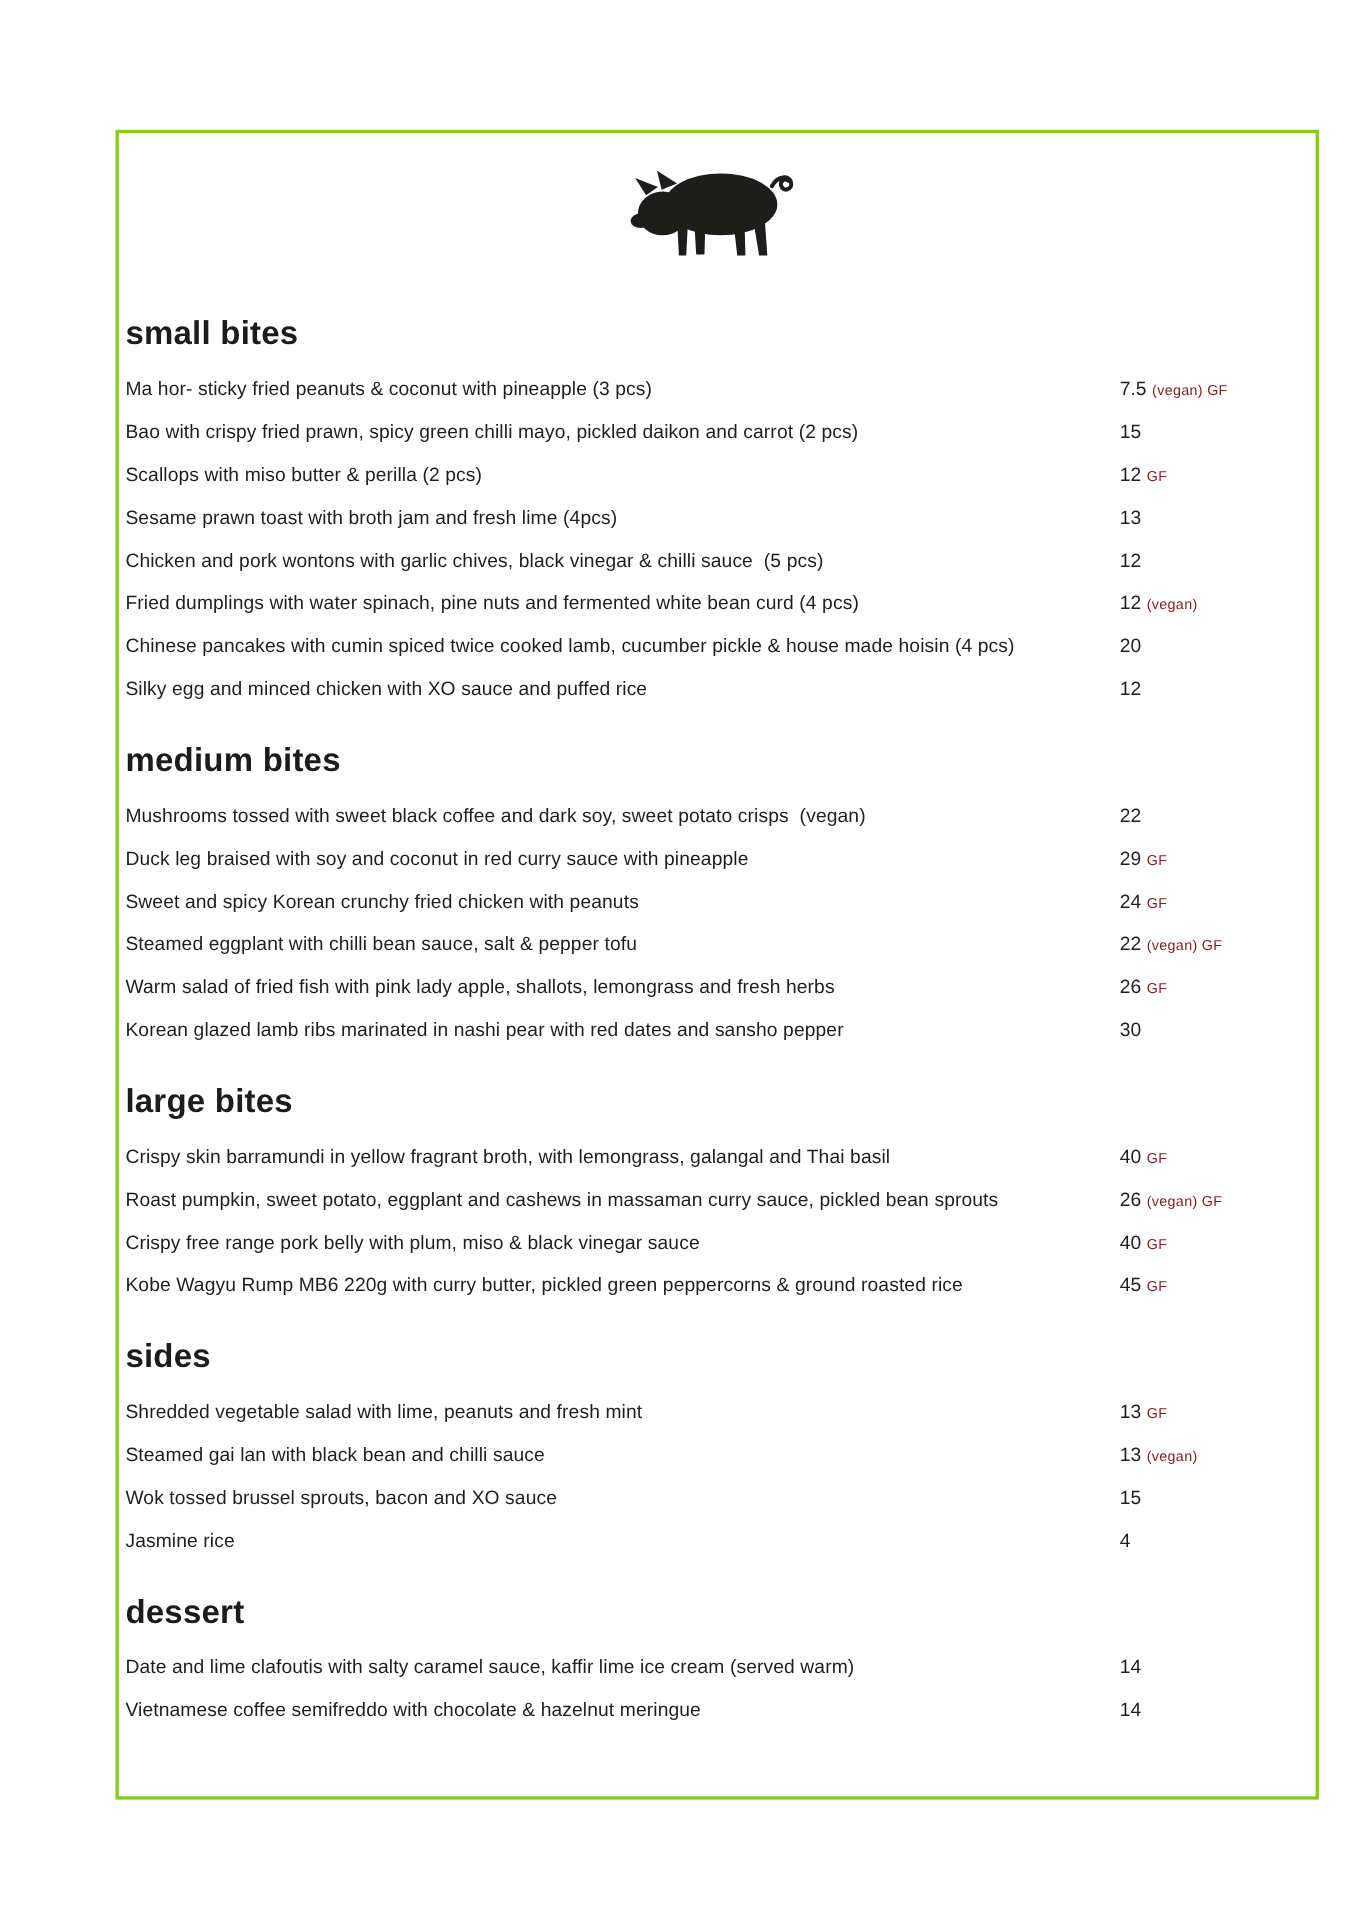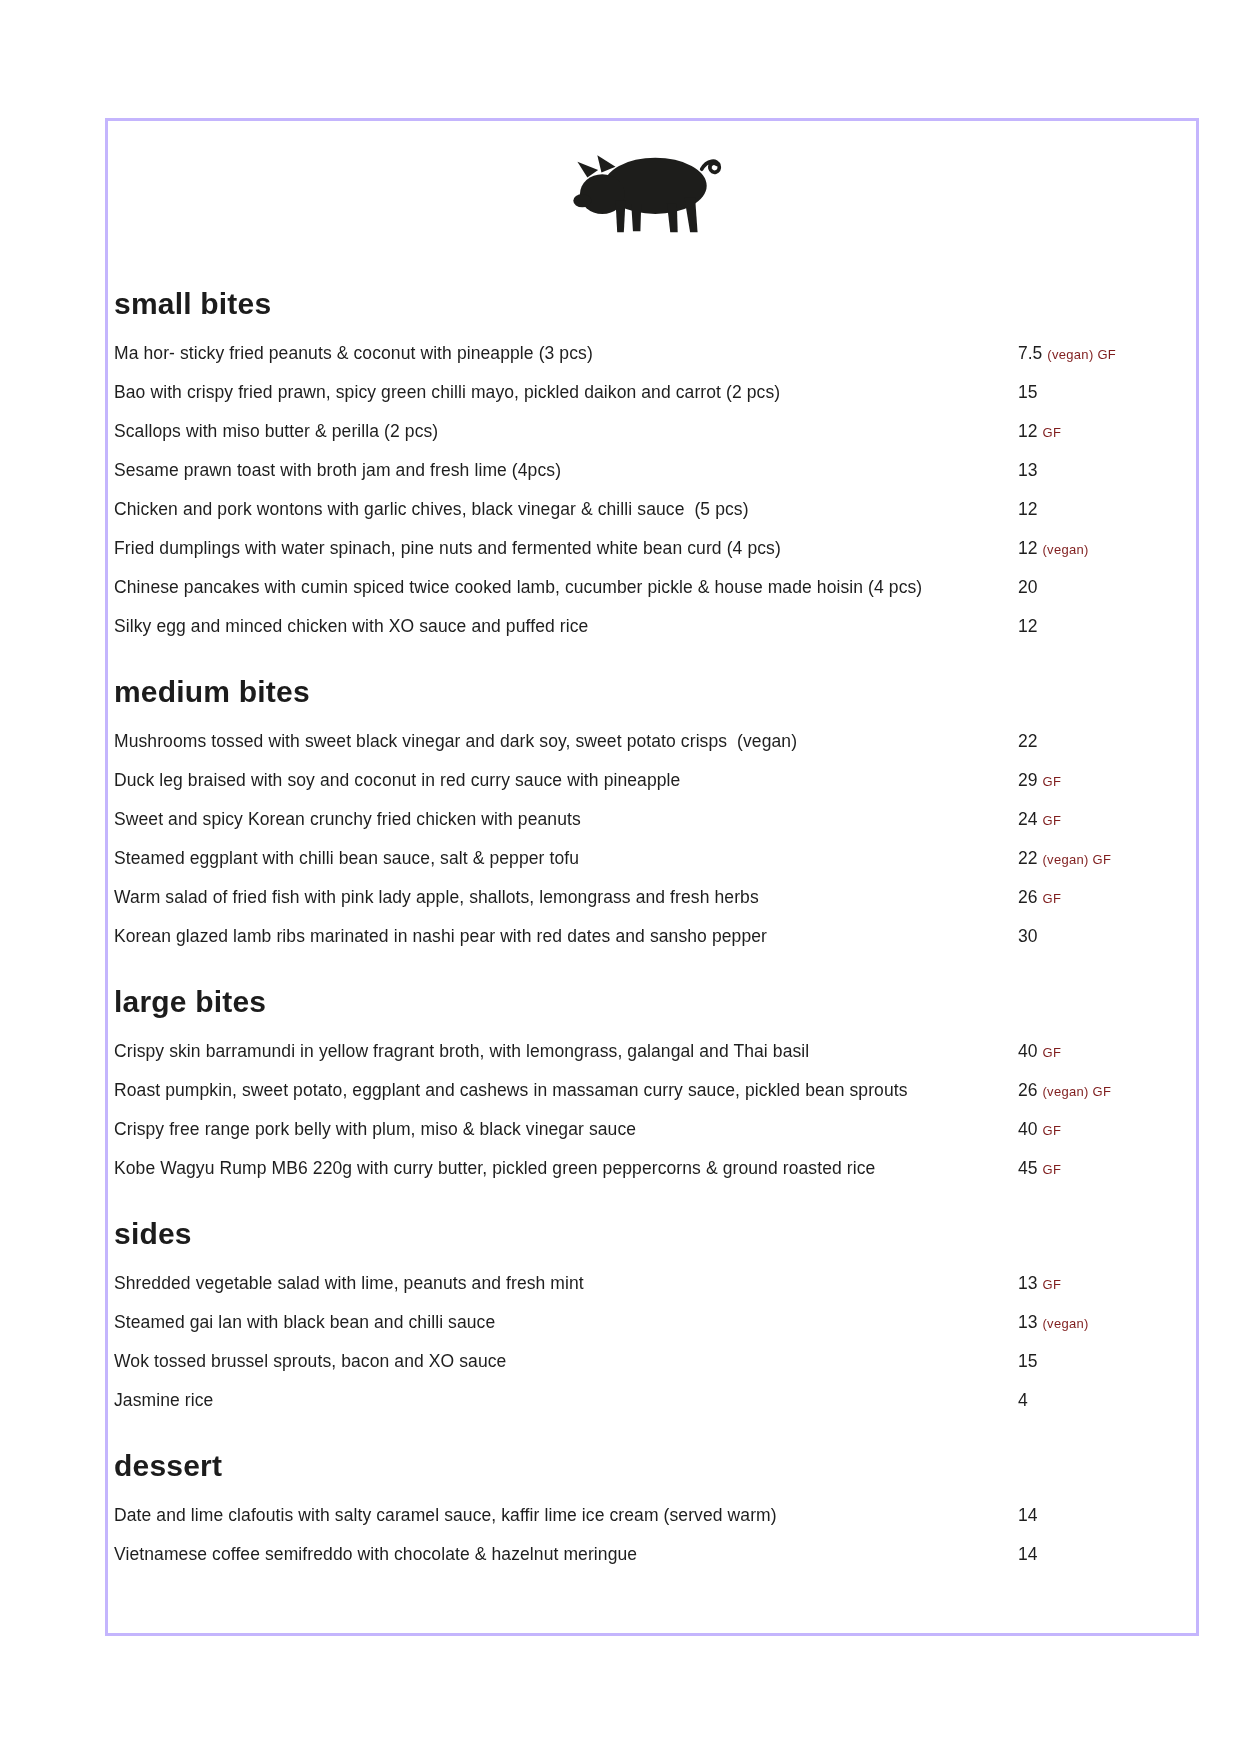--- a/index.html
+++ b/index.html
@@ -15,21 +15,21 @@
     color: #1e1e1e;
     -webkit-font-smoothing: antialiased;
   }
   .sheet {
     position: absolute;
     left: 105px;
     top: 118px;
     width: 1094px;
     height: 1518px;
     box-sizing: border-box;
-    border: 3px solid #c4b5fd;
+    border: 3px solid #84cc16;
     background: #ffffff;
     overflow: hidden;
   }
   .logo-wrap {
     margin-top: 30px;
     height: 87px;
     text-align: center;
   }
   .logo-wrap svg { display: inline-block; }
   #sections { padding-left: 6px; padding-right: 0; }
@@ -136,21 +136,21 @@
     <span class="item-name">Silky egg and minced chicken with XO sauce and puffed rice</span>
     <span class="price-cell"><span class="price">12</span></span>
   </div>
 </div>
   </section>
 
   <section class="menu-section">
     <h2 class="section-title">medium bites</h2>
     <div class="items">
   <div class="row">
-    <span class="item-name">Mushrooms tossed with sweet black vinegar and dark soy, sweet potato crisps  (vegan)</span>
+    <span class="item-name">Mushrooms tossed with sweet black coffee and dark soy, sweet potato crisps  (vegan)</span>
     <span class="price-cell"><span class="price">22</span></span>
   </div>
 
   <div class="row">
     <span class="item-name">Duck leg braised with soy and coconut in red curry sauce with pineapple</span>
     <span class="price-cell"><span class="price">29</span><span class="note">GF</span></span>
   </div>
 
   <div class="row">
     <span class="item-name">Sweet and spicy Korean crunchy fried chicken with peanuts</span>

